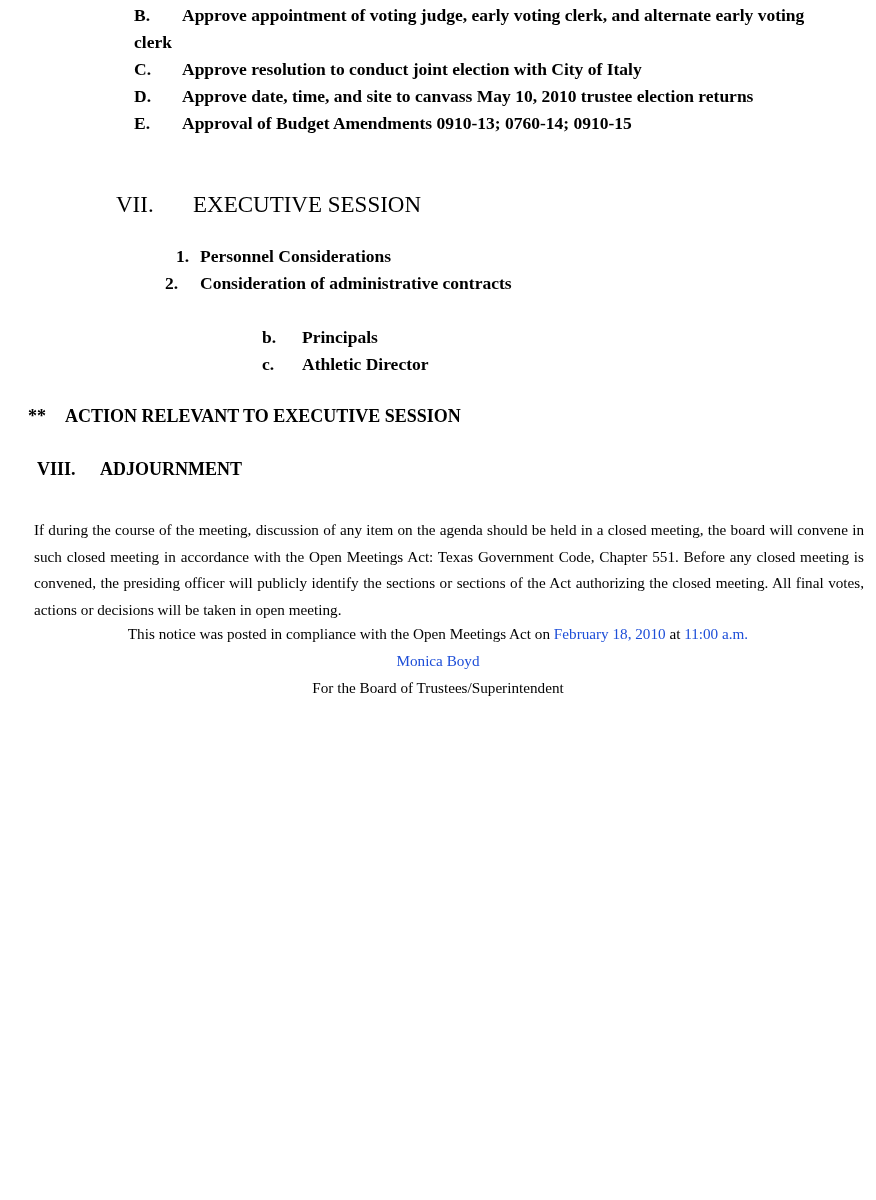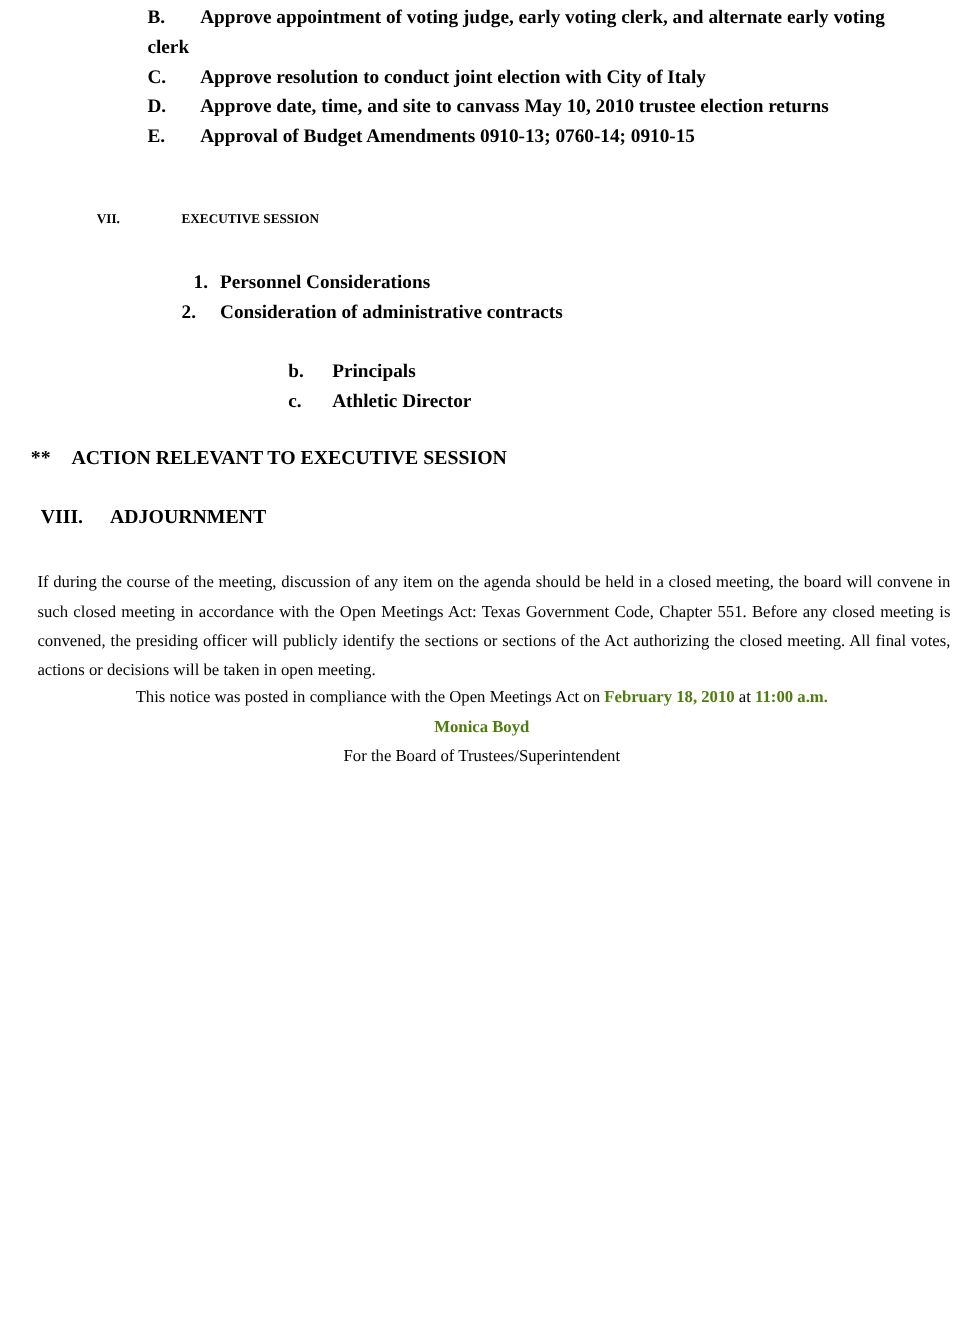--- a/index.html
+++ b/index.html
@@ -41,23 +41,23 @@
   
   .cont {
     position: absolute;
     left: 134px;
     font-size: 17.5px;
     font-weight: bold;
   }
 
   
   .lvl-roman {
-    left: 88px;
-    font-size: 12px;
-    font-weight: bold;
+    left: 116px;
+    font-size: 23px;
+    font-weight: normal;
   }
   .lvl-roman .marker {
     display: inline-block;
     width: 77px;
   }
 
   
   .lvl-A {
     left: 136px;
     font-size: 17.5px;
@@ -127,22 +127,21 @@
   
   .centered {
     position: absolute;
     left: 0;
     width: 876px;
     text-align: center;
     font-size: 15.2px;
     line-height: 26.5px;
   }
   .blue {
-    color: #4d7c0f;
-    font-weight: bold;
+    color: #1d4ed8;
   }
   .nb {
     white-space: nowrap;
   }
 </style>
 </head>
 <body>
 
 <div class="page">
 

